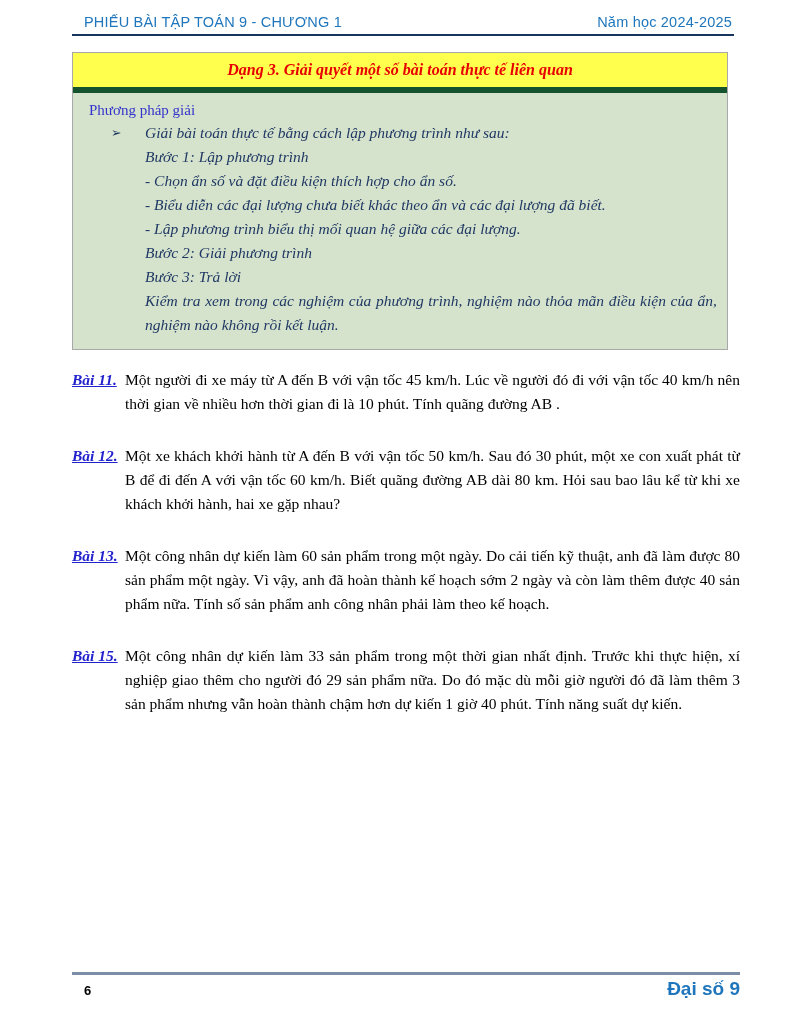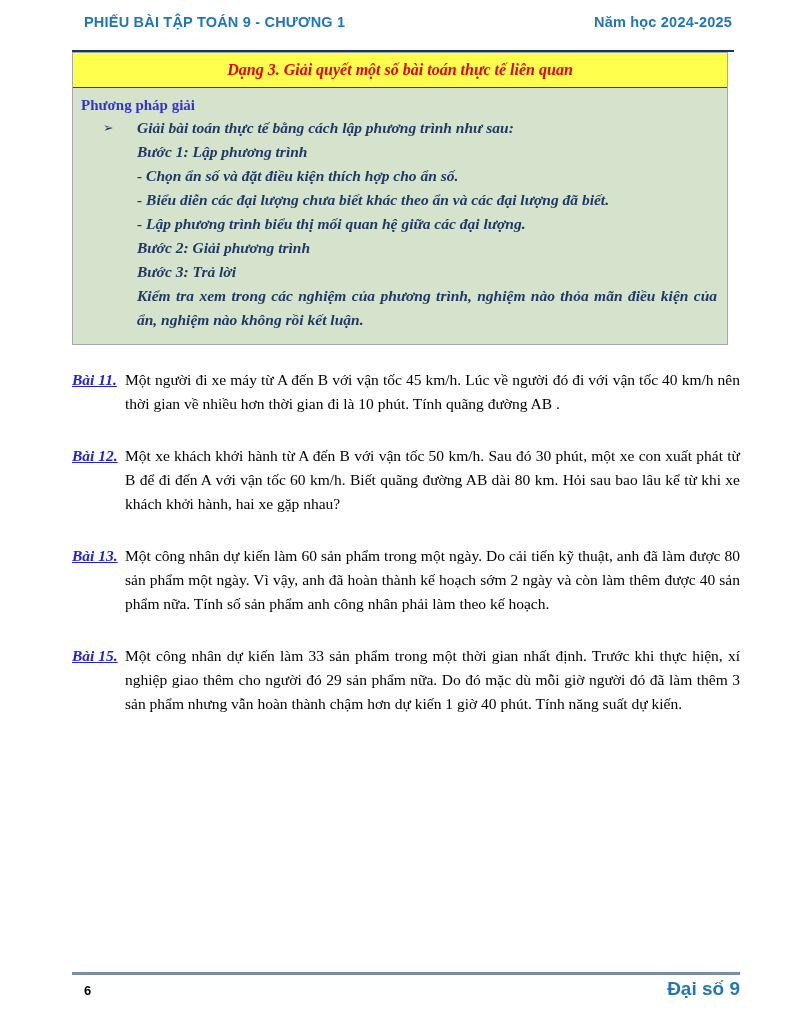--- a/index.html
+++ b/index.html
@@ -10,47 +10,47 @@
     background:#ffffff;
     font-family:"Liberation Serif", serif;
     overflow:hidden;
   }
 
   
   .header {
     position:absolute; left:72px; right:58px; top:14px;
     display:flex; justify-content:space-between; align-items:flex-end;
     font-family:"Liberation Sans", sans-serif;
-    font-weight:bold; font-size:14.5px;
+    font-weight:normal; font-size:14.5px;
     color:#1F76BC;
     border-bottom:2.5px solid #17365D;
-    padding:0 2px 20px 12px;
+    padding:0 2px 4px 12px;
     letter-spacing:0.2px;
   }
 
   
   .method-table {
     position:absolute; left:72px; width:656px; top:52px;
     border:1px solid #a8a8a8;
     box-sizing:border-box;
   }
   .banner {
     background:#FFFF4D;
-    border-bottom:1px solid #14532d;
+    border-bottom:6px solid #14532d;
     text-align:center;
     padding:8px 4px;
     color:#E60000;
     font-weight:bold; font-style:italic;
     font-size:16px;
   }
   .method {
     background:#D6E3CC;
-    padding:6px 10px 12px 8px;
+    padding:6px 10px 12px 16px;
     color:#1F3864;
-    font-weight:bold; font-style:italic;
+    font-weight:normal; font-style:italic;
     font-size:15.5px;
     line-height:24px;
   }
   .method-heading {
     color:#3333CC;
     font-style:normal;
     font-size:15px;
     line-height:22px;
   }
   .method-intro { display:flex; padding-left:22px; }

